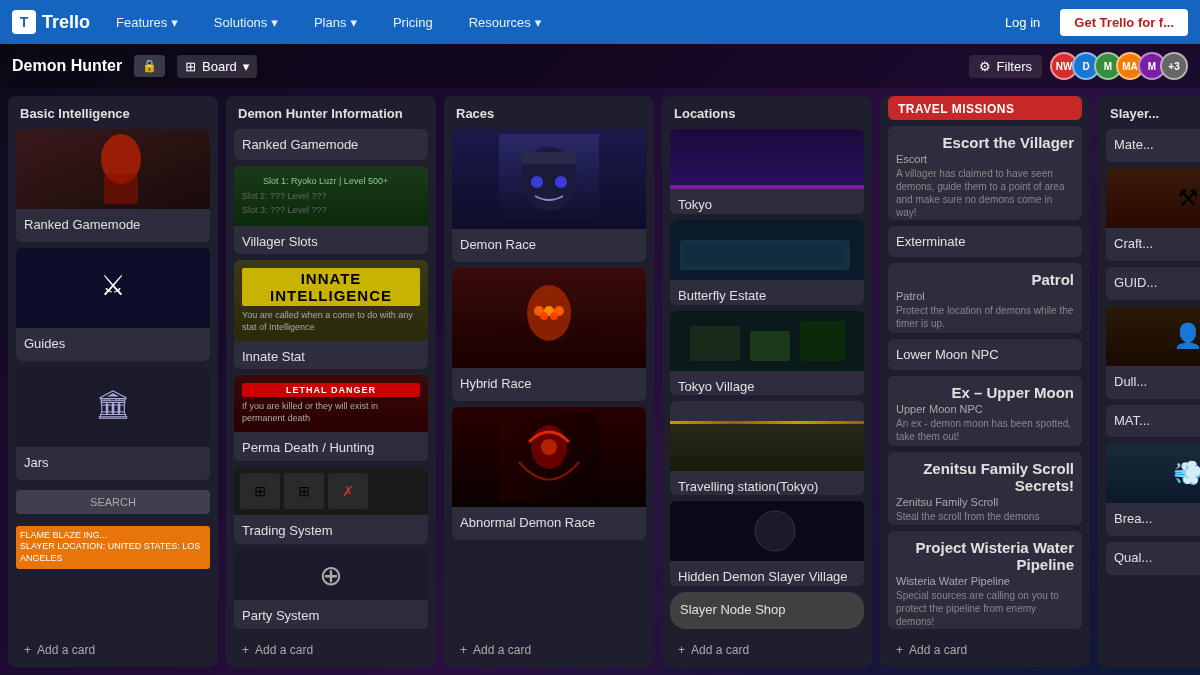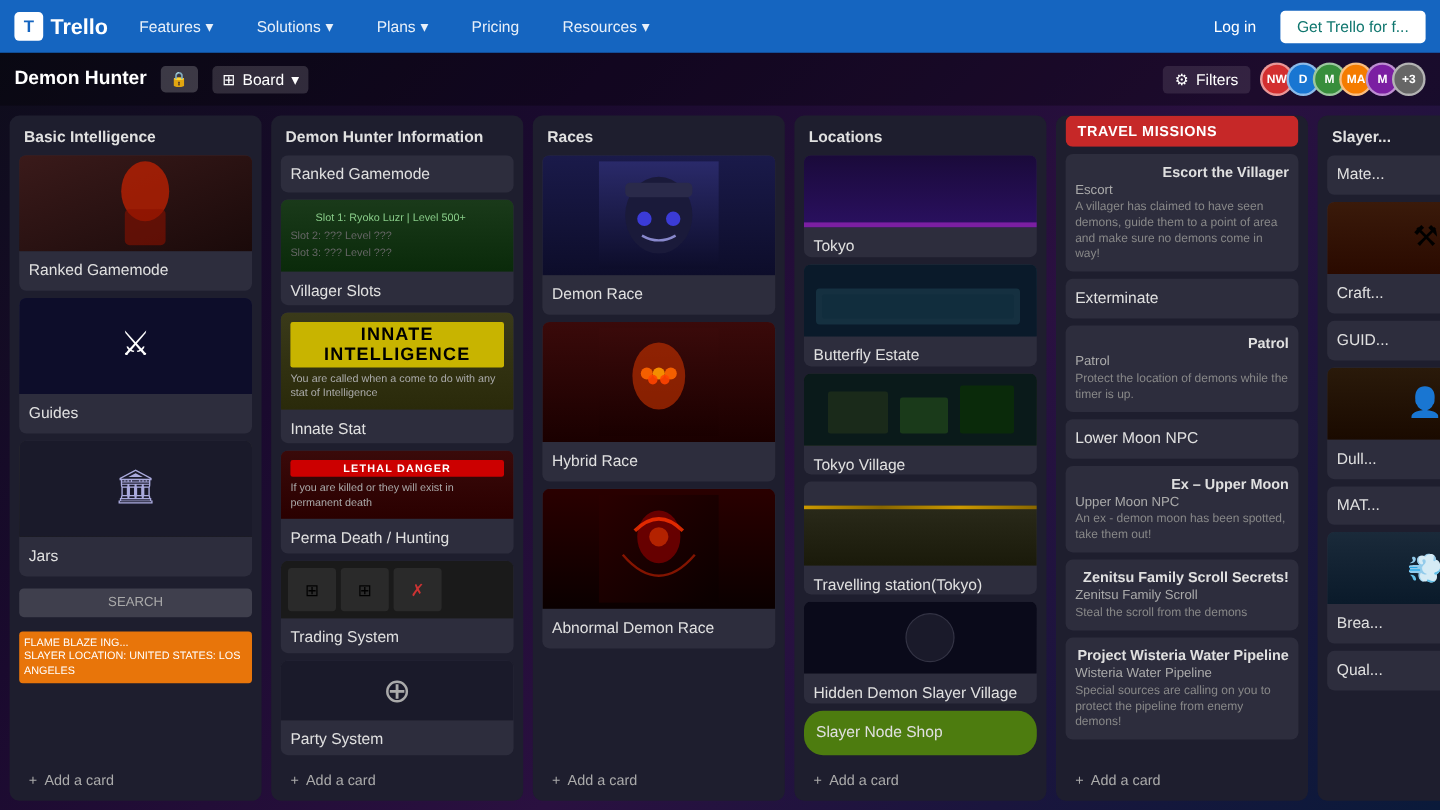--- a/index.html
+++ b/index.html
@@ -78,24 +78,24 @@
       color: white;
       background: transparent;
       border: none;
       font-size: 13px;
       padding: 6px 12px;
       cursor: pointer;
       border-radius: 4px;
     }
     .btn-get-trello {
       background: white;
-      color: #0f766e;
+      color: #b91c1c;
       border: none;
       font-size: 13px;
-      font-weight: 400;
+      font-weight: 700;
       padding: 6px 14px;
       border-radius: 4px;
       cursor: pointer;
     }
 
     
     .board-header {
       position: relative;
       z-index: 10;
       background: rgba(0,0,0,0.3);
@@ -286,42 +286,42 @@
       border-radius: 6px;
       overflow: hidden;
       cursor: pointer;
     }
     .mission-card-body {
       padding: 8px;
     }
     .mission-title-right {
       text-align: right;
       color: #e0e0e0;
-      font-size: 12px;
+      font-size: 15px;
       font-weight: 600;
     }
     .mission-subtitle {
       color: #aaa;
       font-size: 11px;
       margin-top: 2px;
     }
     .mission-desc {
       color: #888;
       font-size: 10px;
       margin-top: 2px;
       line-height: 1.3;
     }
 
     
     .board-content::-webkit-scrollbar { height: 6px; }
     .board-content::-webkit-scrollbar-track { background: rgba(0,0,0,0.2); }
     .board-content::-webkit-scrollbar-thumb { background: rgba(255,255,255,0.3); border-radius: 3px; }
 
     .node-shop-card {
-      background: #4d7c0f;
+      background: #404040;
       border-radius: 16px;
       padding: 10px;
       cursor: pointer;
     }
   </style>
 </head>
 <body>
 
 <div class="bg-overlay"></div>
 

